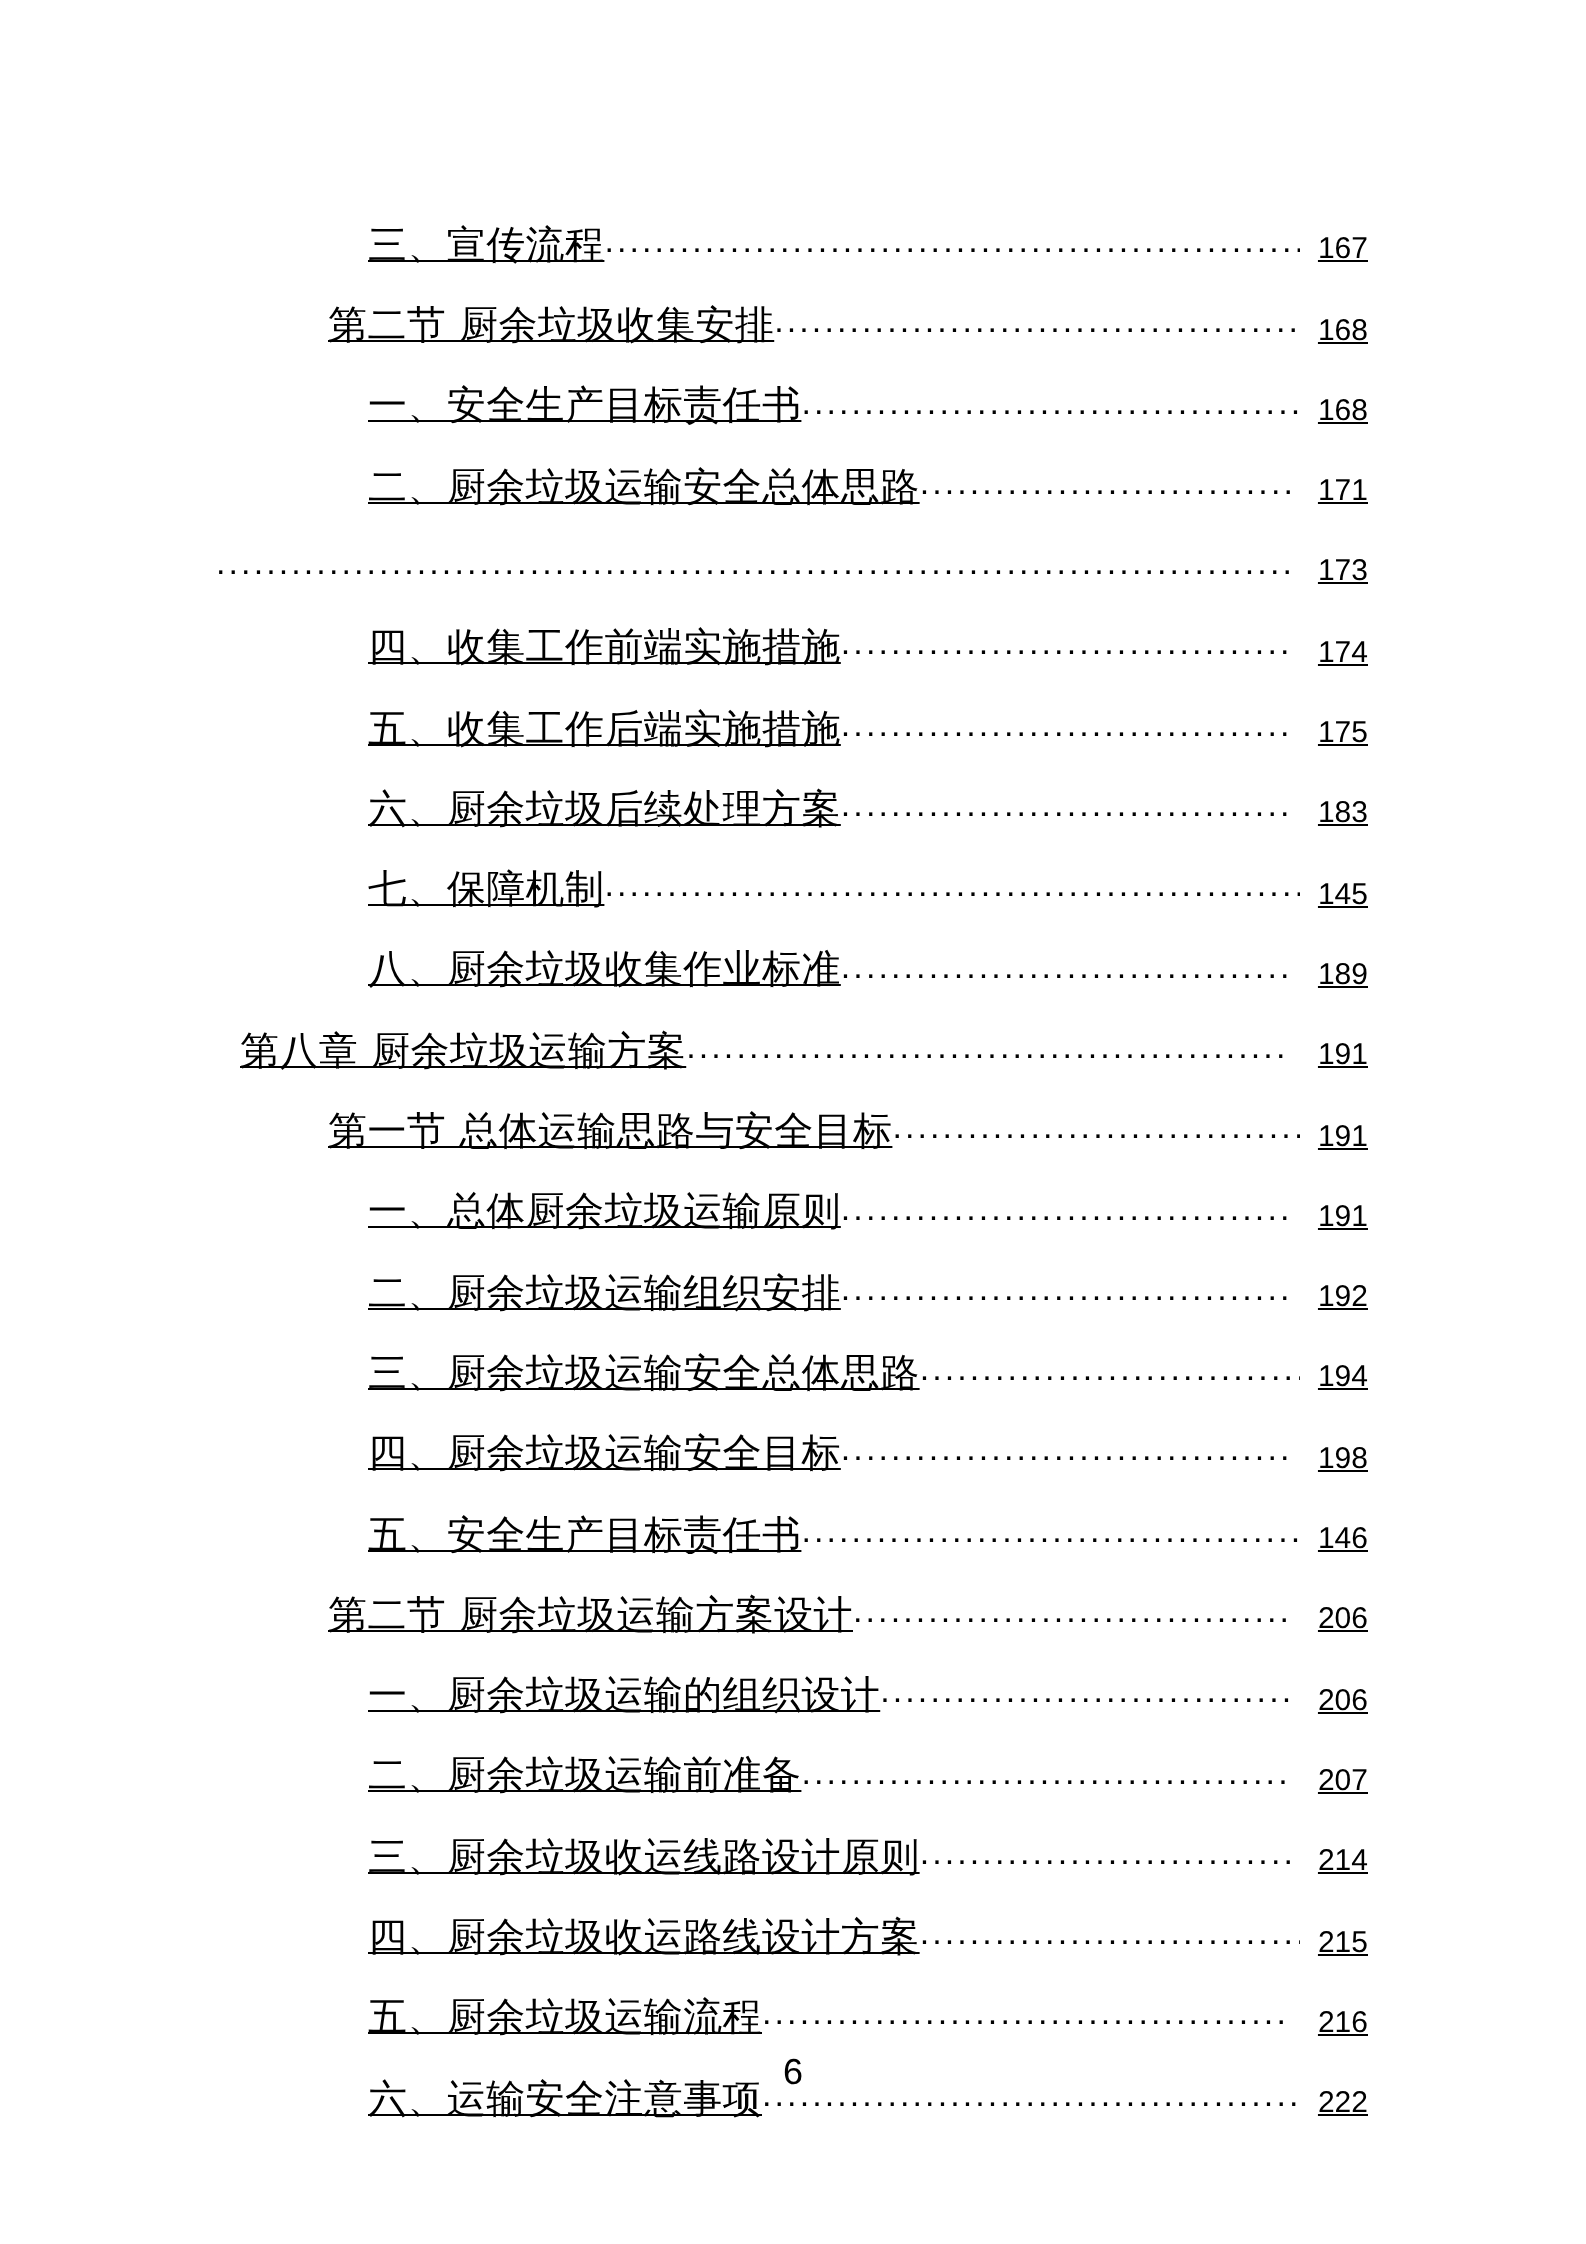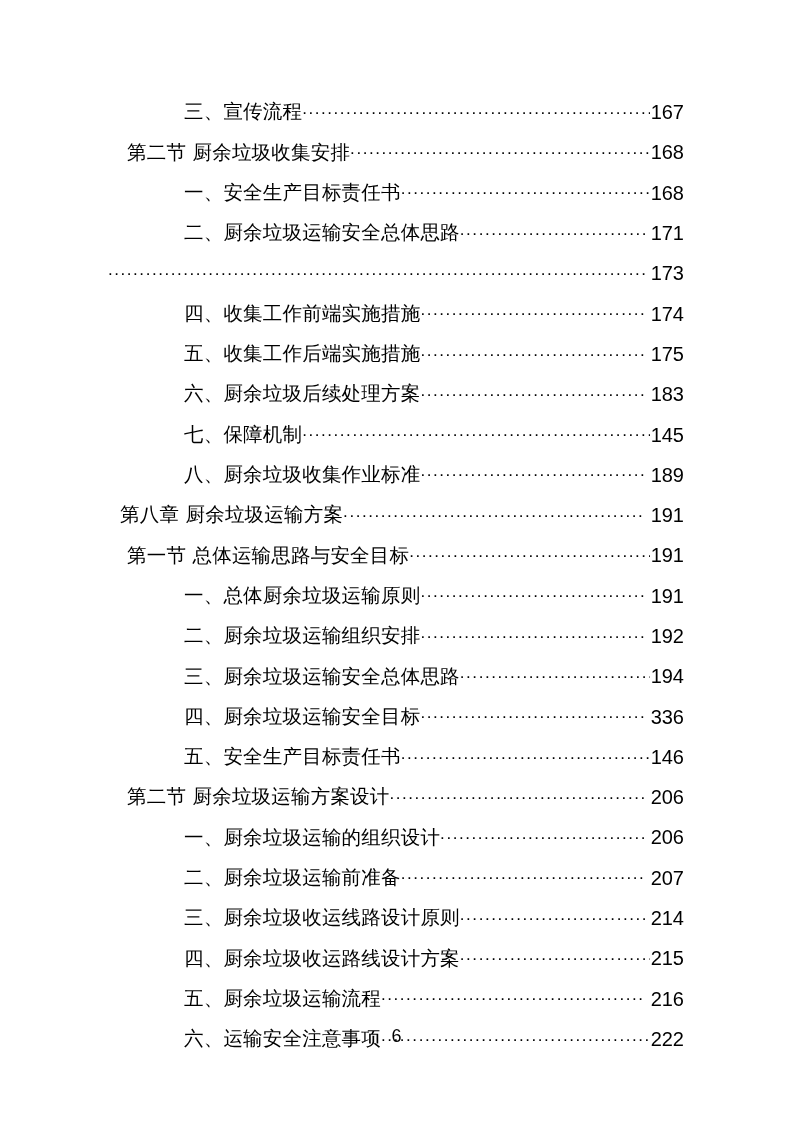--- a/index.html
+++ b/index.html
@@ -18,25 +18,26 @@
     color: #000000;
   }
   .toc {
     position: absolute;
     left: 108px;
     top: 92px;
     width: 576px;
   }
   .toc-entry {
     display: flex;
-    align-items: center;
+    align-items: flex-end;
     width: 100%;
     height: 40.3px;
     white-space: nowrap;
     overflow: hidden;
+    text-decoration: underline;
   }
   .entry-title {
     font-size: 19.5px;
     line-height: 1;
     letter-spacing: 0.2px;
     flex: 0 0 auto;
     font-family: "DejaVu Serif", "Liberation Serif", serif;
   }
   .leader {
     flex: 1 1 auto;
@@ -53,28 +54,28 @@
     bottom: 0.08em;
     font-family: "Liberation Sans", sans-serif;
     font-size: 17px;
     letter-spacing: 1.55px;
     color: #000000;
     white-space: nowrap;
   }
   .entry-page {
     flex: 0 0 auto;
     font-family: "Liberation Sans", sans-serif;
-    font-size: 20px;
+    font-size: 15px;
     line-height: 1;
     text-align: right;
     min-width: 34px;
   }
   
   .lvl-chapter .entry-title { margin-left: 12px; }
-  .lvl-section .entry-title { margin-left: 19px; }
+  .lvl-section .entry-title { margin-left: 56px; }
   .lvl-item    .entry-title { margin-left: 76px; }
   .sp-pad { flex: 0 0 5px; }
 
   .footer {
     position: absolute;
     left: 0;
     top: 1026px;
     width: 793px;
     text-align: center;
   }
@@ -170,21 +171,21 @@
       </div>
       <div class="toc-entry lvl-item">
         <span class="entry-title">三、厨余垃圾运输安全总体思路</span>
         <span class="leader"></span>
         <span class="entry-page">194</span>
       </div>
       <div class="toc-entry lvl-item">
         <span class="entry-title">四、厨余垃圾运输安全目标</span>
         <span class="leader"></span>
         <span class="sp-pad"></span>
-        <span class="entry-page">336</span>
+        <span class="entry-page">198</span>
       </div>
       <div class="toc-entry lvl-item">
         <span class="entry-title">五、安全生产目标责任书</span>
         <span class="leader"></span>
         <span class="entry-page">146</span>
       </div>
       <div class="toc-entry lvl-section">
         <span class="entry-title">第二节 厨余垃圾运输方案设计</span>
         <span class="leader"></span>
         <span class="sp-pad"></span>

